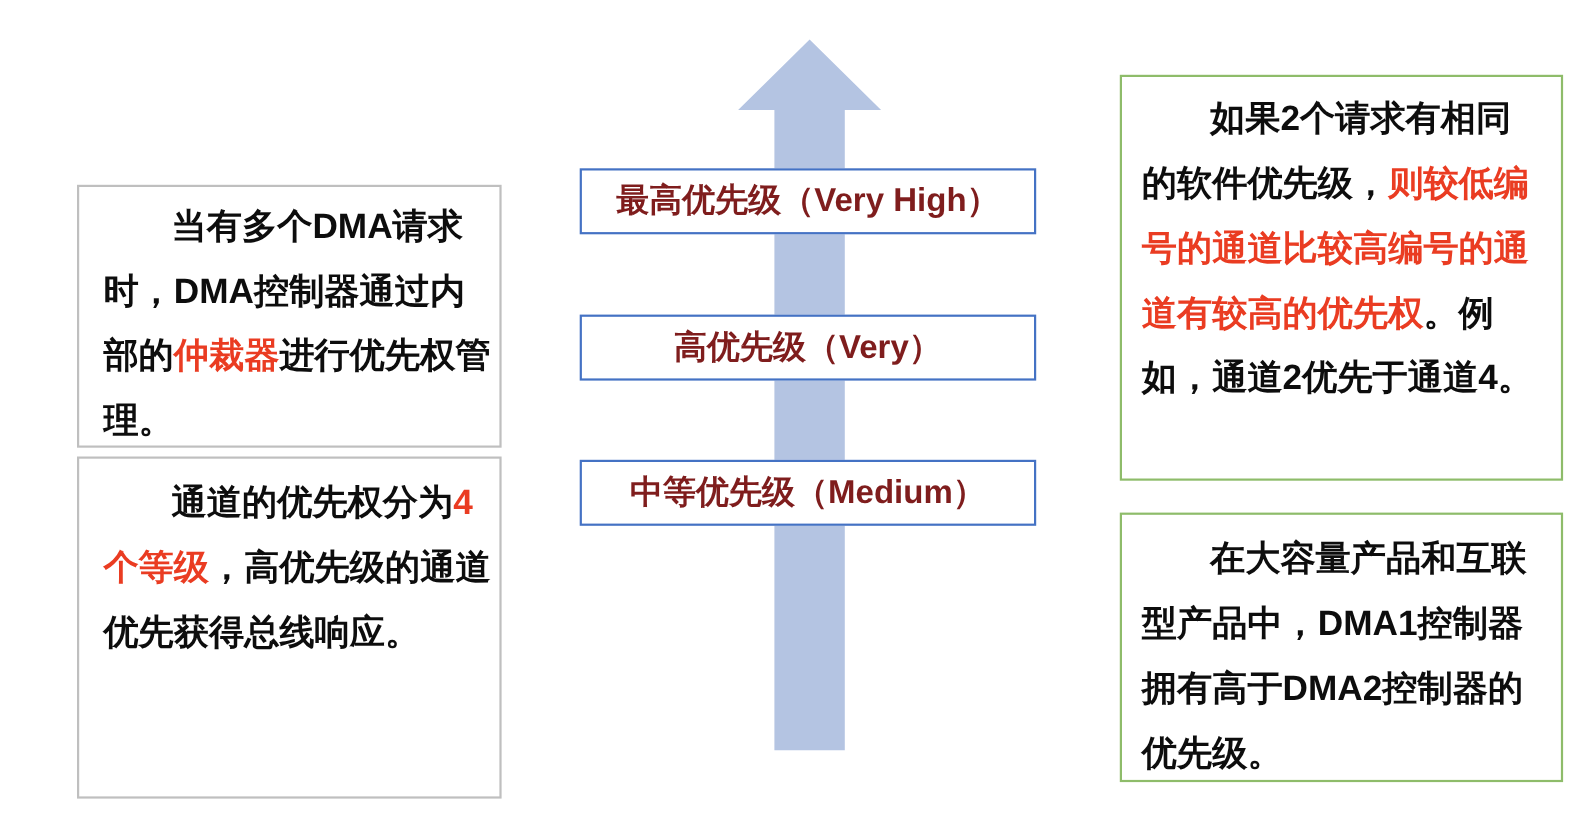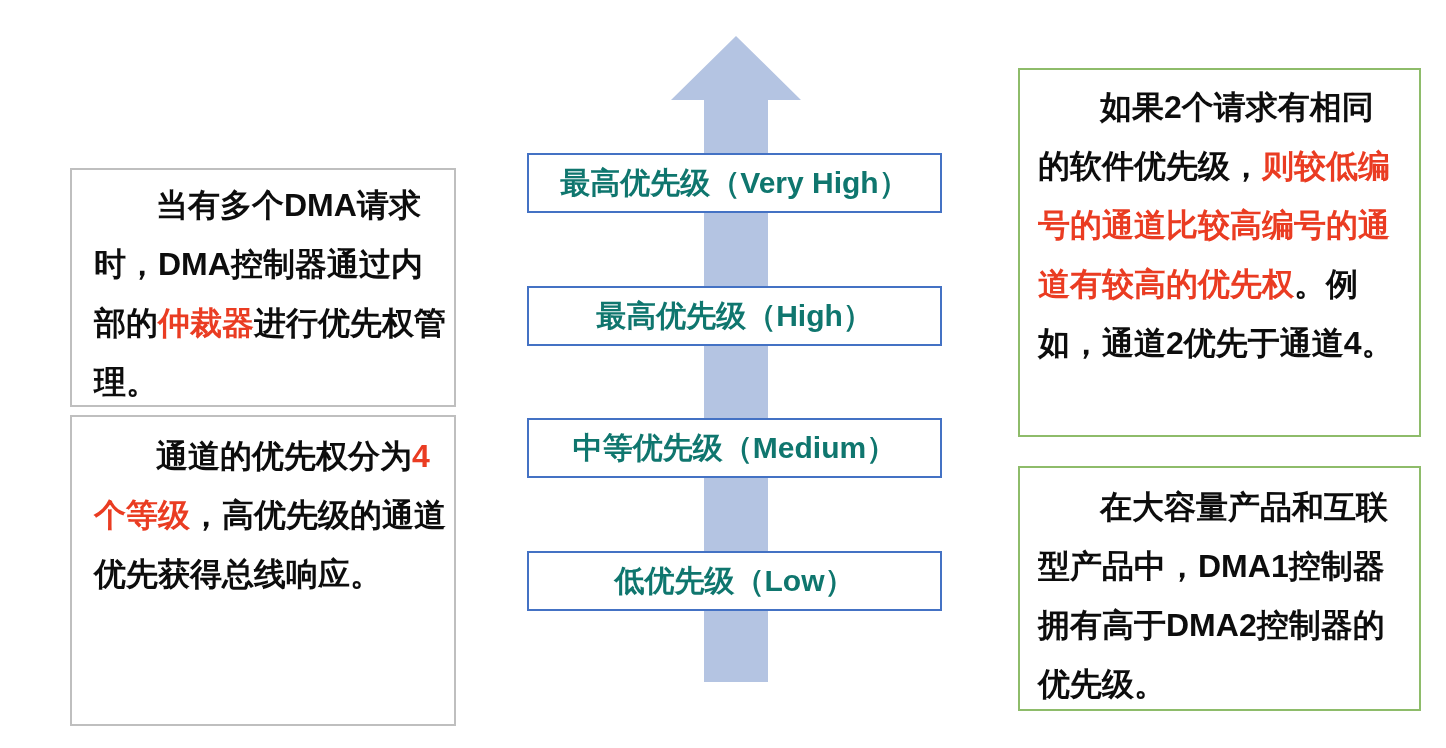--- a/index.html
+++ b/index.html
@@ -75,21 +75,21 @@
     height: 60px;
     background: #ffffff;
     border: 2px solid #4472c4;
     display: flex;
     align-items: center;
     justify-content: center;
   }
   .level-label {
     font-size: 30px;
     font-weight: bold;
-    color: #0f766e;
+    color: #7f1d1d;
     white-space: nowrap;
     line-height: 1;
   }
   #level-box-0 { top: 153px; }
   #level-box-1 { top: 286px; }
   #level-box-2 { top: 418px; }
   #level-box-3 { top: 551px; }
 </style>
 </head>
 <body>
@@ -111,27 +111,24 @@
   <div id="priority-arrow">
     <svg viewBox="0 0 136 650" xmlns="http://www.w3.org/2000/svg" aria-hidden="true">
       <polygon points="68,2 133,66 100,66 100,648 36,648 36,66 3,66" fill="#b4c4e2"></polygon>
     </svg>
   </div>
 
   <div class="level-box" id="level-box-0">
     <span class="level-label">最高优先级（Very High）</span>
   </div>
   <div class="level-box" id="level-box-1">
-    <span class="level-label">最高优先级（High）</span>
+    <span class="level-label">高优先级（Very）</span>
   </div>
   <div class="level-box" id="level-box-2">
     <span class="level-label">中等优先级（Medium）</span>
-  </div>
-  <div class="level-box" id="level-box-3">
-    <span class="level-label">低优先级（Low）</span>
   </div>
 
   <div class="note-box green" id="right-box-1">
     <div class="note-text">
       <span>如果2个请求有相同的软件优先级，</span><span class="red">则较低编号的通道比较高编号的通道有较高的优先权</span><span>。例如，通道2优先于通道4。</span>
     </div>
   </div>
 
   <div class="note-box green" id="right-box-2">
     <div class="note-text">

